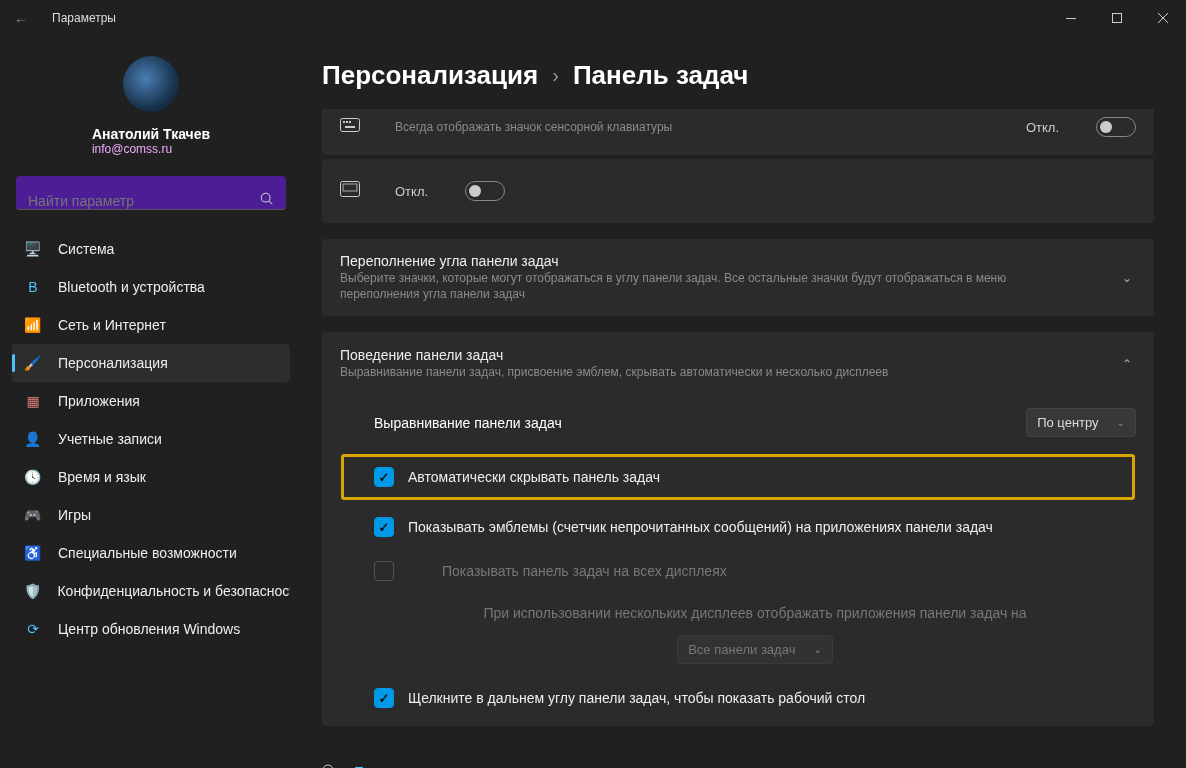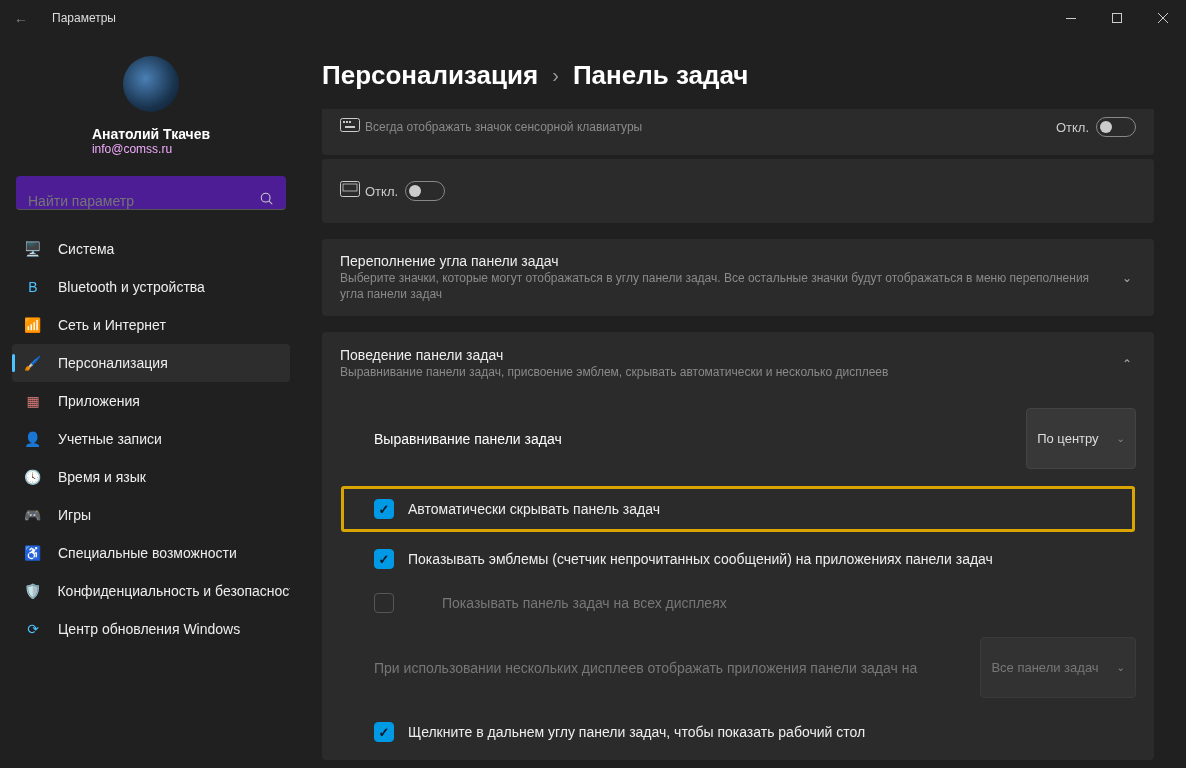--- a/index.html
+++ b/index.html
@@ -27,38 +27,38 @@
 .nav-item.active { background: #2d2d2d; }
 .nav-item.active::before { content: ""; position: absolute; left: 0; top: 10px; bottom: 10px; width: 3px; background: #4cc2ff; border-radius: 2px; }
 .nav-item .nav-icon { width: 18px; height: 18px; display: flex; align-items: center; justify-content: center; font-size: 14px; }
 
 .content { flex: 1; padding: 24px 32px 0 20px; overflow-y: auto; }
 .breadcrumb { display: flex; align-items: center; gap: 14px; margin-bottom: 18px; }
 .breadcrumb .bc { font-size: 26px; font-weight: 600; color: #fff; }
 .breadcrumb .sep { font-size: 20px; color: #999; }
 
 .card { background: #2b2b2b; border-radius: 4px; margin-bottom: 4px; }
-.row { display: flex; align-items: center; padding: 14px 18px; gap: 3px; min-height: 64px; }
+.row { display: flex; align-items: center; padding: 14px 18px; gap: 33px; min-height: 64px; }
 .row .row-icon { width: 22px; color: #ccc; font-size: 16px; flex-shrink: 0; }
 .row .row-text { flex: 1; }
 .row .row-title { font-size: 14px; color: #eee; }
 .row .row-sub { font-size: 12px; color: #8a8a8a; margin-top: 2px; line-height: 1.3; }
 .row .state-label { font-size: 13px; color: #ccc; margin-right: 4px; }
 .toggle { width: 40px; height: 20px; border-radius: 10px; border: 1px solid #888; background: #2b2b2b; position: relative; cursor: pointer; }
 .toggle::after { content: ""; position: absolute; width: 12px; height: 12px; border-radius: 50%; background: #ccc; top: 3px; left: 3px; }
 .chevron { color: #aaa; font-size: 12px; cursor: pointer; padding: 0 4px; }
 
 .subrow { display: flex; align-items: center; padding: 12px 18px 12px 52px; gap: 14px; font-size: 14px; color: #eee; }
 .subrow.highlighted { outline: 3px solid #d9a500; outline-offset: -2px; margin: 6px 20px; padding-left: 32px; border-radius: 2px; }
 .subrow.disabled { color: #777; gap: 48px; }
 .checkbox { width: 20px; height: 20px; border-radius: 4px; border: 1px solid #888; flex-shrink: 0; display: flex; align-items: center; justify-content: center; cursor: pointer; }
 .checkbox.checked { background: #0099e6; border-color: #0099e6; color: #0a1520; font-size: 13px; font-weight: bold; }
 .checkbox.disabled { border-color: #555; cursor: default; }
 
-.dropdown { background: #383838; border: 1px solid #444; border-radius: 4px; padding: 22px 10px; font-size: 13px; color: #ddd; display: flex; align-items: center; gap: 18px; cursor: pointer; }
+.dropdown { background: #383838; border: 1px solid #444; border-radius: 4px; padding: 6px 10px; font-size: 13px; color: #ddd; display: flex; align-items: center; gap: 18px; cursor: pointer; }
 .dropdown.disabled { color: #777; border-color: #3a3a3a; background: #323232; cursor: default; }
 .dropdown .dd-chevron { font-size: 10px; color: #888; }
 
 .subrow-with-dd { display: flex; align-items: center; padding: 12px 18px 12px 52px; gap: 14px; font-size: 14px; }
 .subrow-label { flex: 1; }
 
 .help-links { margin-top: 28px; }
 .help-link { display: flex; align-items: center; gap: 14px; padding: 8px 0; font-size: 14px; }
 .help-link .hl-icon { width: 18px; color: #ccc; }
 .help-link a { color: #4cc2ff; text-decoration: none; cursor: pointer; }
@@ -237,21 +237,21 @@
       <div class="subrow">
         <div class="checkbox checked">✓</div>
         <span>Показывать эмблемы (счетчик непрочитанных сообщений) на приложениях панели задач</span>
       </div>
 
       <div class="subrow disabled">
         <div class="checkbox disabled"></div>
         <span>Показывать панель задач на всех дисплеях</span>
       </div>
 
-      <div class="subrow-with-dd disabled" style="color:#777;">
+      <div class="subrow-with-dd disabled" style="color:#777;flex-direction:column;">
         <div class="subrow-label">При использовании нескольких дисплеев отображать приложения панели задач на</div>
         <div class="dropdown disabled">
           <span>Все панели задач</span>
           <span class="dd-chevron">⌄</span>
         </div>
       </div>
 
       <div class="subrow" style="padding-bottom:18px;">
         <div class="checkbox checked">✓</div>
         <span>Щелкните в дальнем углу панели задач, чтобы показать рабочий стол</span>

